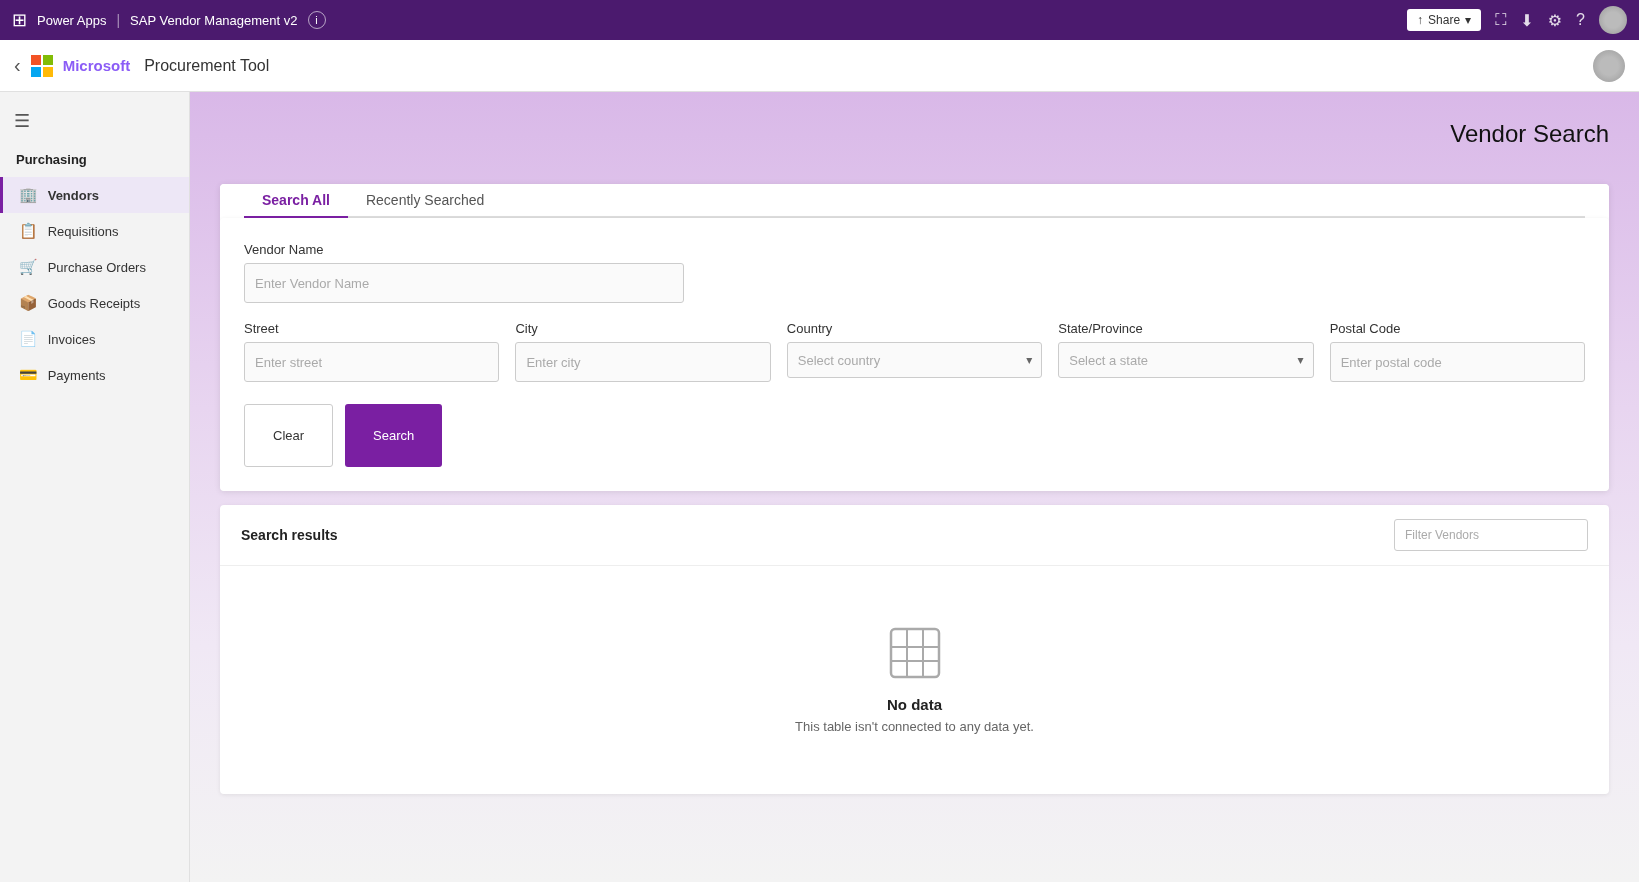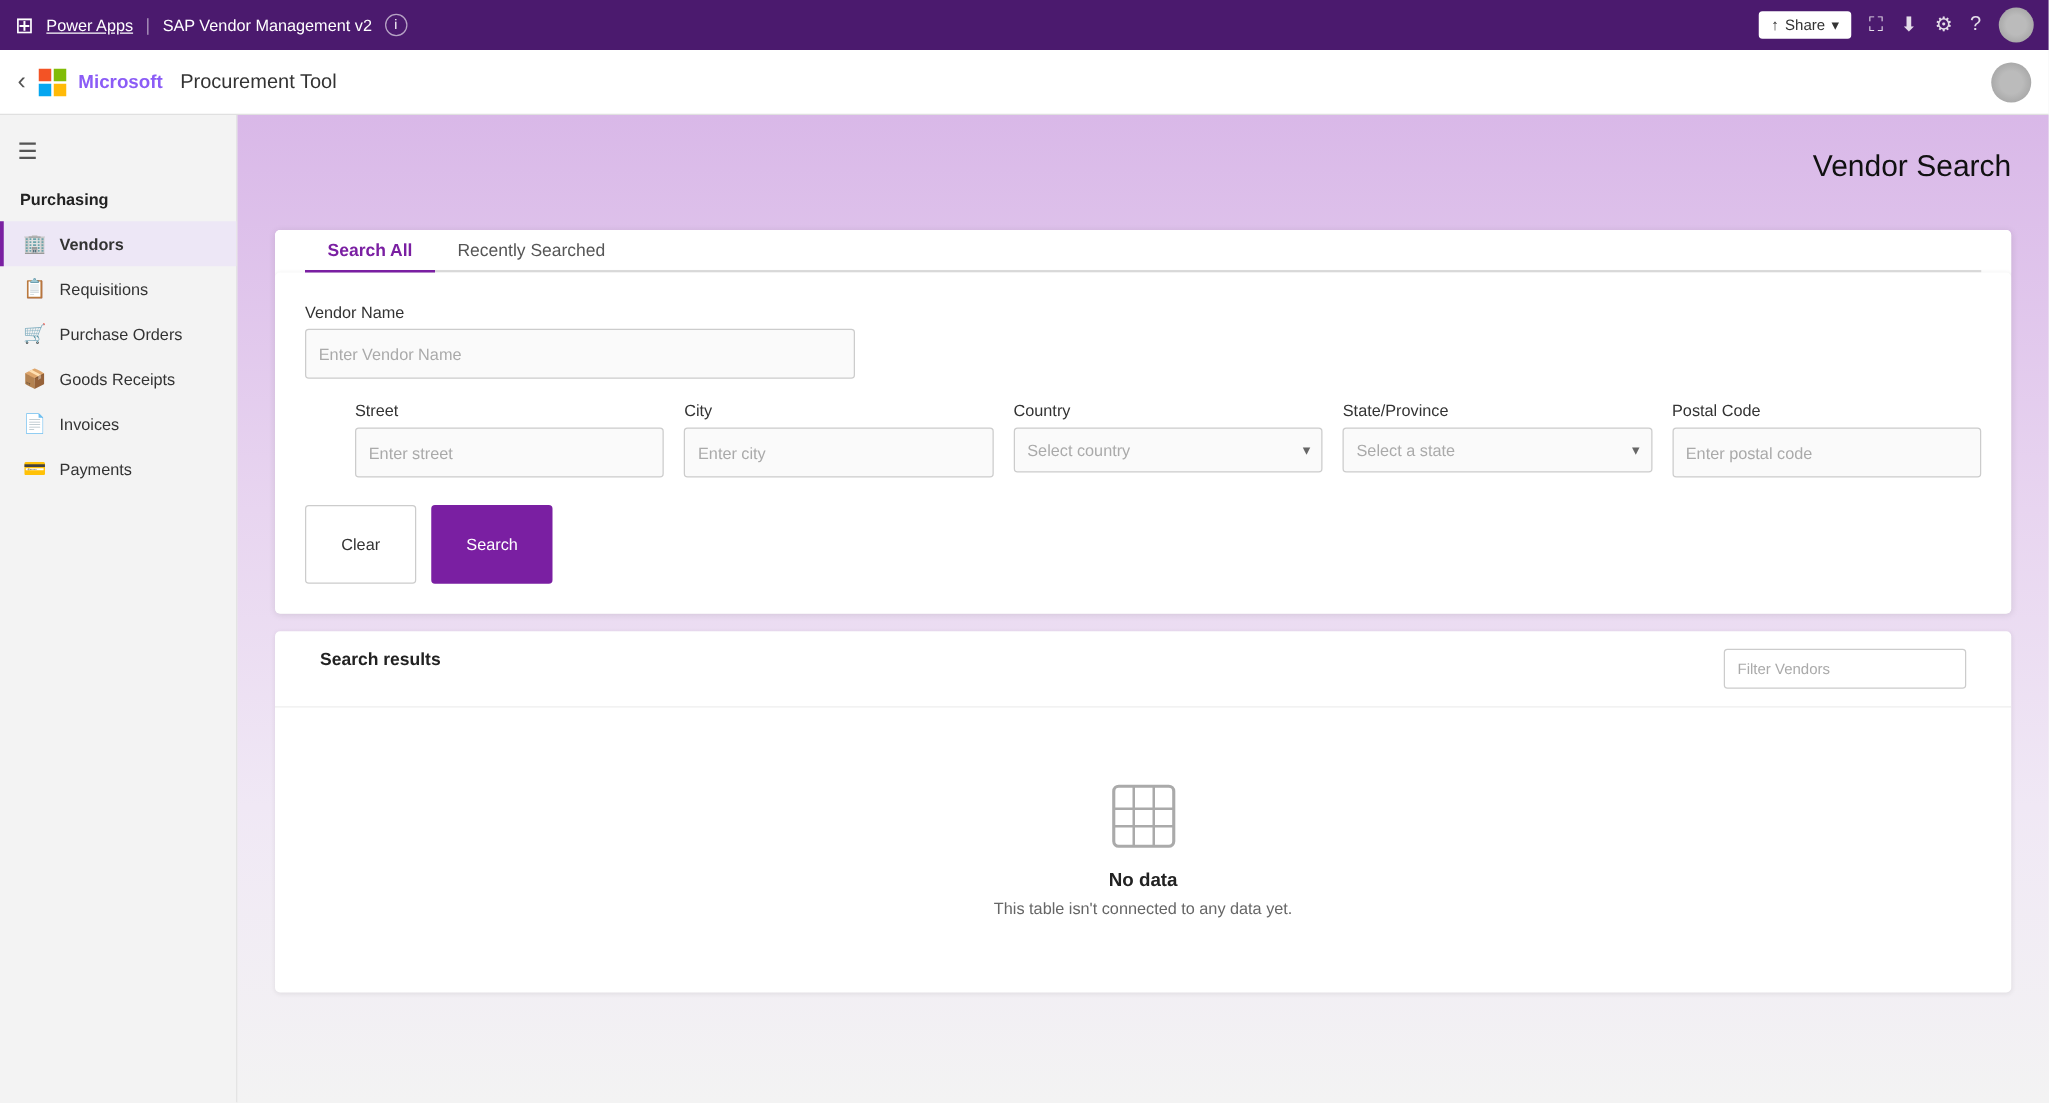--- a/index.html
+++ b/index.html
@@ -115,21 +115,21 @@
     }
 
     .field-label { font-size: 13px; color: #333; margin-bottom: 6px; font-weight: 500; }
     .field-input {
       width: 100%; height: 40px; border: 1px solid #ccc; border-radius: 3px;
       padding: 0 10px; font-size: 13px; color: #333; outline: none;
       background: #fafafa;
     }
     .field-input::placeholder { color: #aaa; }
 
-    .form-row { display: flex; gap: 16px; margin-top: 18px; margin-left: 40px; }
+    .form-row { display: flex; gap: 16px; margin-top: 18px; }
     .form-col { flex: 1; }
 
     .select-wrap { position: relative; }
     .field-select {
       width: 100%; height: 36px; border: 1px solid #ccc; border-radius: 3px;
       padding: 0 30px 0 10px; font-size: 13px; color: #aaa; outline: none;
       background: #fafafa; appearance: none; cursor: pointer;
     }
     .select-arrow {
       position: absolute; right: 10px; top: 50%; transform: translateY(-50%);
@@ -148,22 +148,22 @@
 
     
     .results-section {
       background: white;
       border-radius: 4px;
       margin-top: 14px;
       box-shadow: 0 1px 4px rgba(0,0,0,0.08);
       overflow: hidden;
     }
     .results-header {
-      display: flex; align-items: flex-start; justify-content: space-between;
-      padding: 14px 36px; border-bottom: 1px solid #eee;
+      display: flex; align-items: center; justify-content: space-between;
+      padding: 14px 21px; border-bottom: 1px solid #eee;
     }
     .results-title { font-size: 14px; font-weight: 600; color: #222; }
     .filter-input {
       width: 194px; height: 32px; border: 1px solid #ccc; border-radius: 3px;
       padding: 0 10px; font-size: 12px; color: #333; outline: none;
     }
     .filter-input::placeholder { color: #aaa; }
 
     .no-data-area {
       display: flex; flex-direction: column; align-items: center;
@@ -176,21 +176,21 @@
     .no-data-subtitle { font-size: 13px; color: #666; }
 
     
   </style>
 </head>
 <body>
 
 <div class="top-bar">
   <div class="top-bar-left">
     <span style="font-size:18px;cursor:pointer;">⊞</span>
-    <span style="font-size:13px;text-decoration:underline;">Power Apps</span>
+    <span style="font-size:13px;">Power Apps</span>
     <span style="opacity:0.5;">|</span>
     <span style="font-size:13px;">SAP Vendor Management v2</span>
     <div class="top-bar-info">
       <span>i</span>
     </div>
   </div>
   <div class="top-bar-right">
     <button class="share-btn">
       <span>↑</span>
       <span>Share</span>

